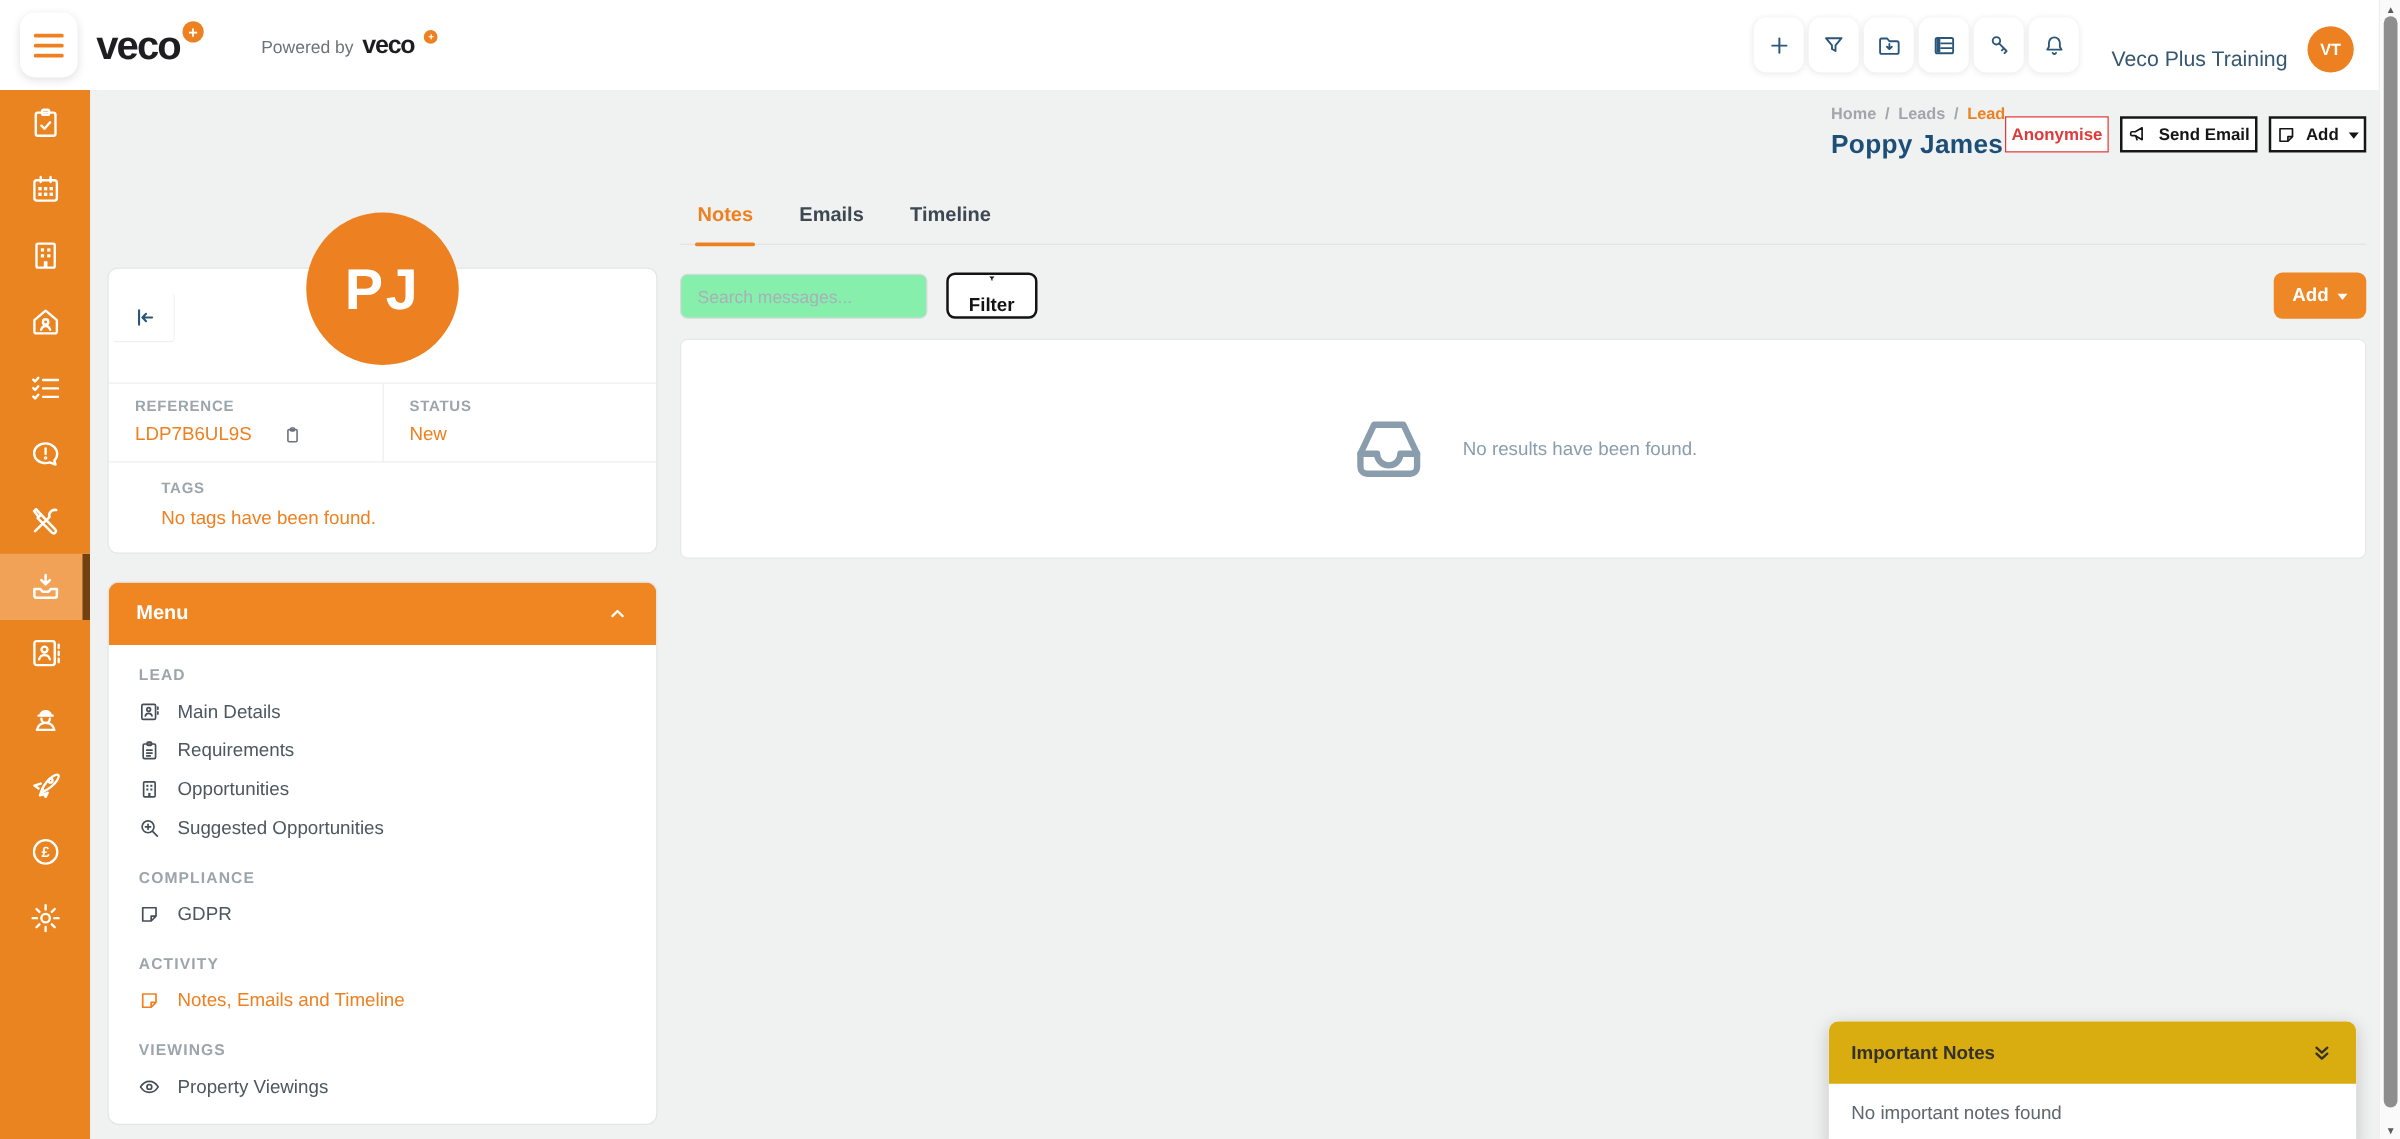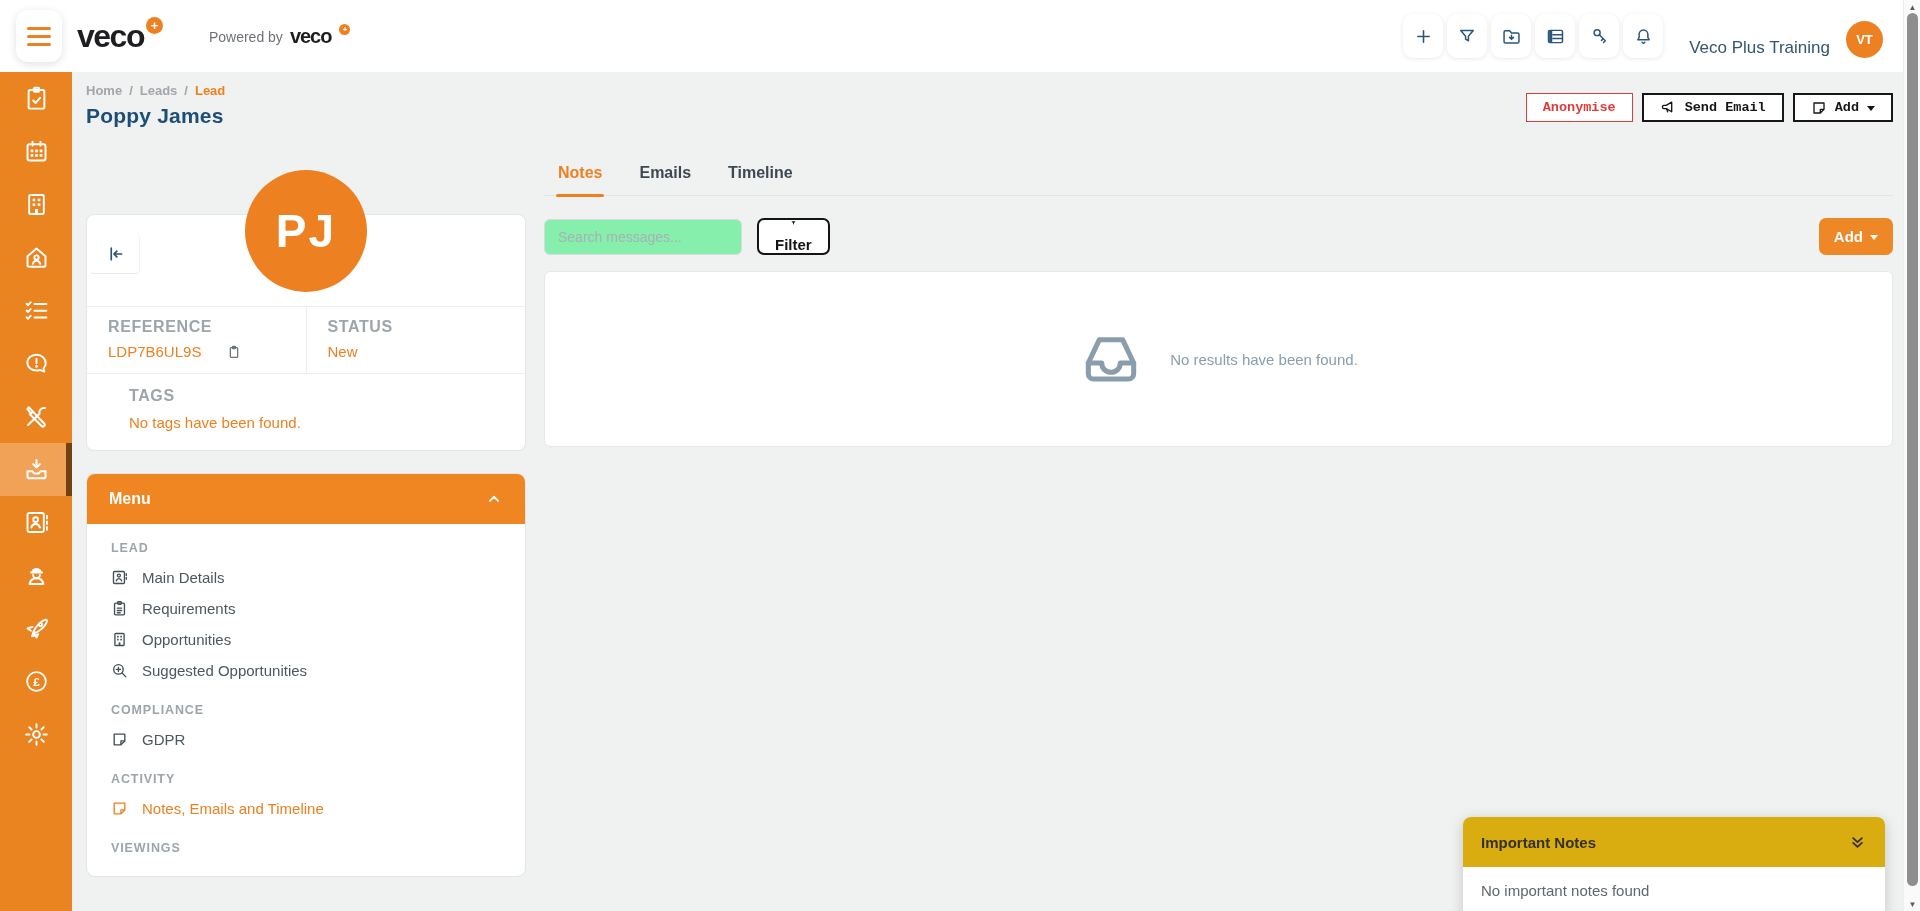--- a/index.html
+++ b/index.html
@@ -34,45 +34,45 @@
   .avatar-small{width:37px;height:37px;border-radius:50%;background:var(--orange);color:#fff;font-size:13px;font-weight:700;
     display:flex;align-items:center;justify-content:center;cursor:pointer;}
 
   
   .sidebar{position:fixed;top:72px;left:0;bottom:0;width:72px;background:#E98420;z-index:20;display:flex;flex-direction:column;}
   .sb-item{height:53px;display:flex;align-items:center;justify-content:center;color:#fff;cursor:pointer;flex:0 0 auto;}
   .sb-item.active{background:var(--orange-light);box-shadow:inset -6px 0 0 var(--orange-dark);}
 
   
   .main{position:absolute;top:72px;left:72px;right:17px;bottom:0;padding:11px 10px 0 14px;}
-  .page-header-row{display:flex;justify-content:space-between;align-items:flex-start;}
+  .page-header-row{display:flex;justify-content:flex-end;align-items:flex-start;}
   .breadcrumb{display:flex;gap:7px;font-size:13px;color:#A2A6AA;font-weight:600;}
   .breadcrumb .active-crumb{color:var(--orange);font-weight:700;}
   .page-title{margin-top:6px;font-size:21px;font-weight:700;color:var(--title);letter-spacing:.2px;}
   .page-actions{display:flex;gap:9px;margin-top:10px;}
-  .btn{height:29px;padding:0 16px;border-radius:0;background:#fff;font-family:Liberation Mono, monospace;font-weight:700;font-size:13.5px;
+  .btn{height:29px;padding:0 4px;border-radius:0;background:#fff;font-family:Liberation Sans, sans-serif;font-weight:700;font-size:13.5px;
     display:inline-flex;align-items:center;gap:8px;cursor:pointer;}
   .btn-red{border:1px solid var(--red);color:var(--red);}
   .btn-dark{border:2px solid #161616;color:#161616;}
 
   .columns{display:flex;gap:18px;align-items:flex-start;}
 
   
   .left-col{width:440px;flex:0 0 auto;}
   .profile-card{position:relative;margin-top:86px;background:#fff;border:1px solid var(--border);border-radius:8px;}
   .avatar-big{position:absolute;top:-45px;left:50%;transform:translateX(-50%);width:122px;height:122px;border-radius:50%;
     background:var(--orange);color:#fff;font-size:46px;font-weight:700;display:flex;align-items:center;justify-content:center;letter-spacing:2px;}
   .collapse-btn{position:absolute;top:19px;left:3px;width:50px;height:40px;background:#fff;border:none;
     border-bottom:1px solid #E8EAEC;border-right:1px solid #F1F3F4;border-radius:4px;color:var(--blue);
     display:flex;align-items:center;justify-content:center;cursor:pointer;}
   .pc-top{height:92px;border-bottom:1px solid #ECEEF0;}
   .pc-mid{display:flex;border-bottom:1px solid #ECEEF0;}
   .pc-cell{flex:1;padding:11px 0 13px 21px;}
   .pc-cell + .pc-cell{border-left:1px solid #ECEEF0;}
-  .pc-label{font-size:16px;color:var(--label);letter-spacing:.6px;font-weight:600;}
+  .pc-label{font-size:12px;color:var(--label);letter-spacing:.6px;font-weight:600;}
   .pc-value{margin-top:7px;font-size:15px;color:var(--orange);display:flex;align-items:center;gap:25px;}
   .copy-icon{color:#6B747C;cursor:pointer;}
   .pc-tags{padding:13px 21px 19px;margin-left:21px;}
   .pc-tags .pc-value{margin-top:9px;}
 
   .menu-card{margin-top:22px;background:#fff;border:1px solid var(--border);border-radius:9px;overflow:hidden;}
   .menu-head{height:50px;background:#EF8622;color:#fff;display:flex;align-items:center;justify-content:space-between;
     padding:0 22px;font-size:16px;font-weight:700;cursor:pointer;}
   .menu-body{padding:14px 24px 14px;}
   .menu-section-label{font-size:12.5px;font-weight:700;color:var(--label);letter-spacing:.9px;margin:17px 0 7px;}
@@ -411,20 +411,27 @@
             <div class="menu-item active">
               <svg class="mi-icon" width="17" height="17" viewBox="0 0 24 24" fill="none" stroke="currentColor" stroke-width="1.9" stroke-linejoin="round">
                   <path d="M4.5 4.5h15v9.5l-5.5 5.5h-9.5z"></path>
                   <path d="M14 19.5V14h5.5"></path>
                 </svg>
               <span>Notes, Emails and Timeline</span>
             </div>
           </div>
           <div class="menu-section">
             <div class="menu-section-label">VIEWINGS</div>
+            <div class="menu-item">
+              <svg class="mi-icon" width="17" height="17" viewBox="0 0 24 24" fill="none" stroke="currentColor" stroke-width="1.9" stroke-linejoin="round">
+                  <path d="M2 12s4-6.3 10-6.3S22 12 22 12s-4 6.3-10 6.3S2 12 2 12z"></path>
+                  <circle cx="12" cy="12" r="2.7"></circle>
+                </svg>
+              <span>Property Viewings</span>
+            </div>
           </div>
         </div>
       </section>
     </div>
 
     <div class="right-col">
       <div class="tabs">
         <div class="tab active">Notes</div>
         <div class="tab">Emails</div>
         <div class="tab">Timeline</div>

